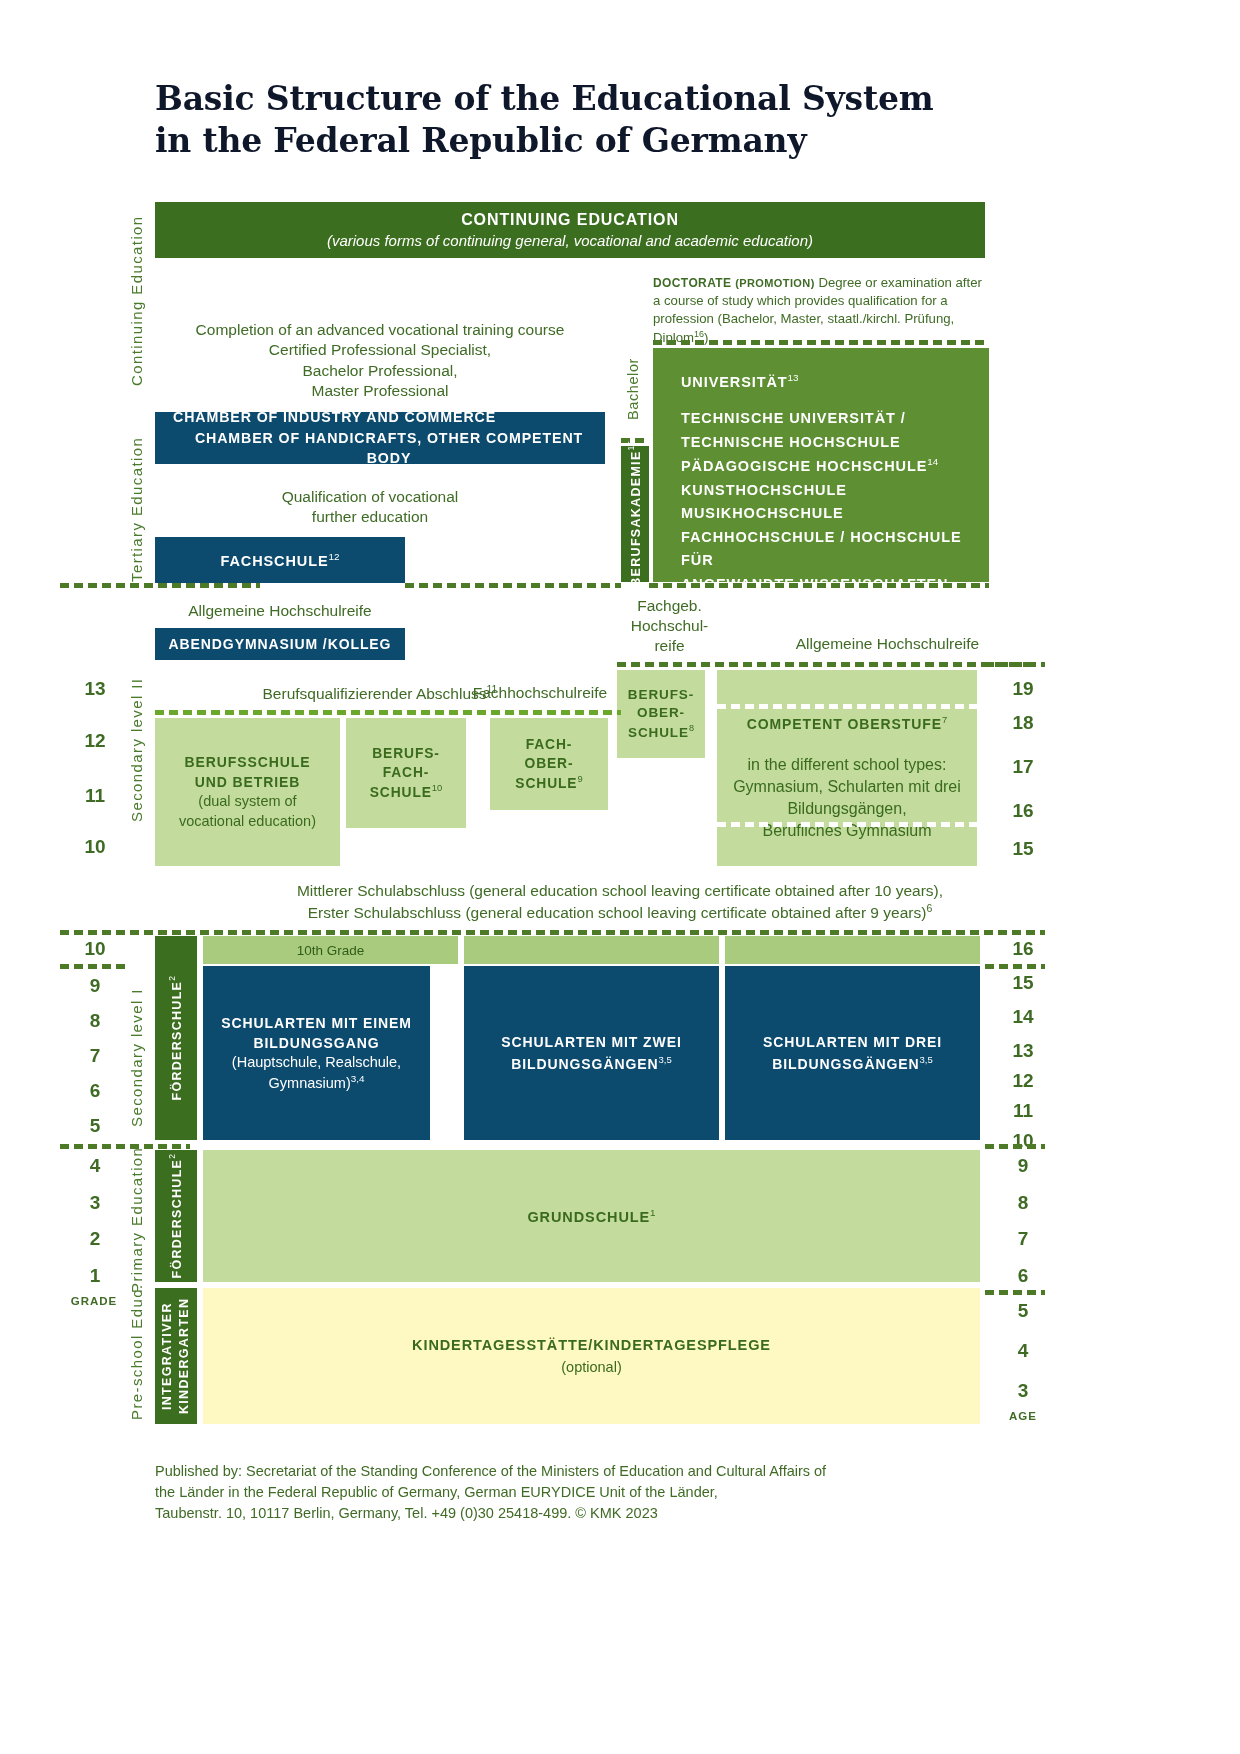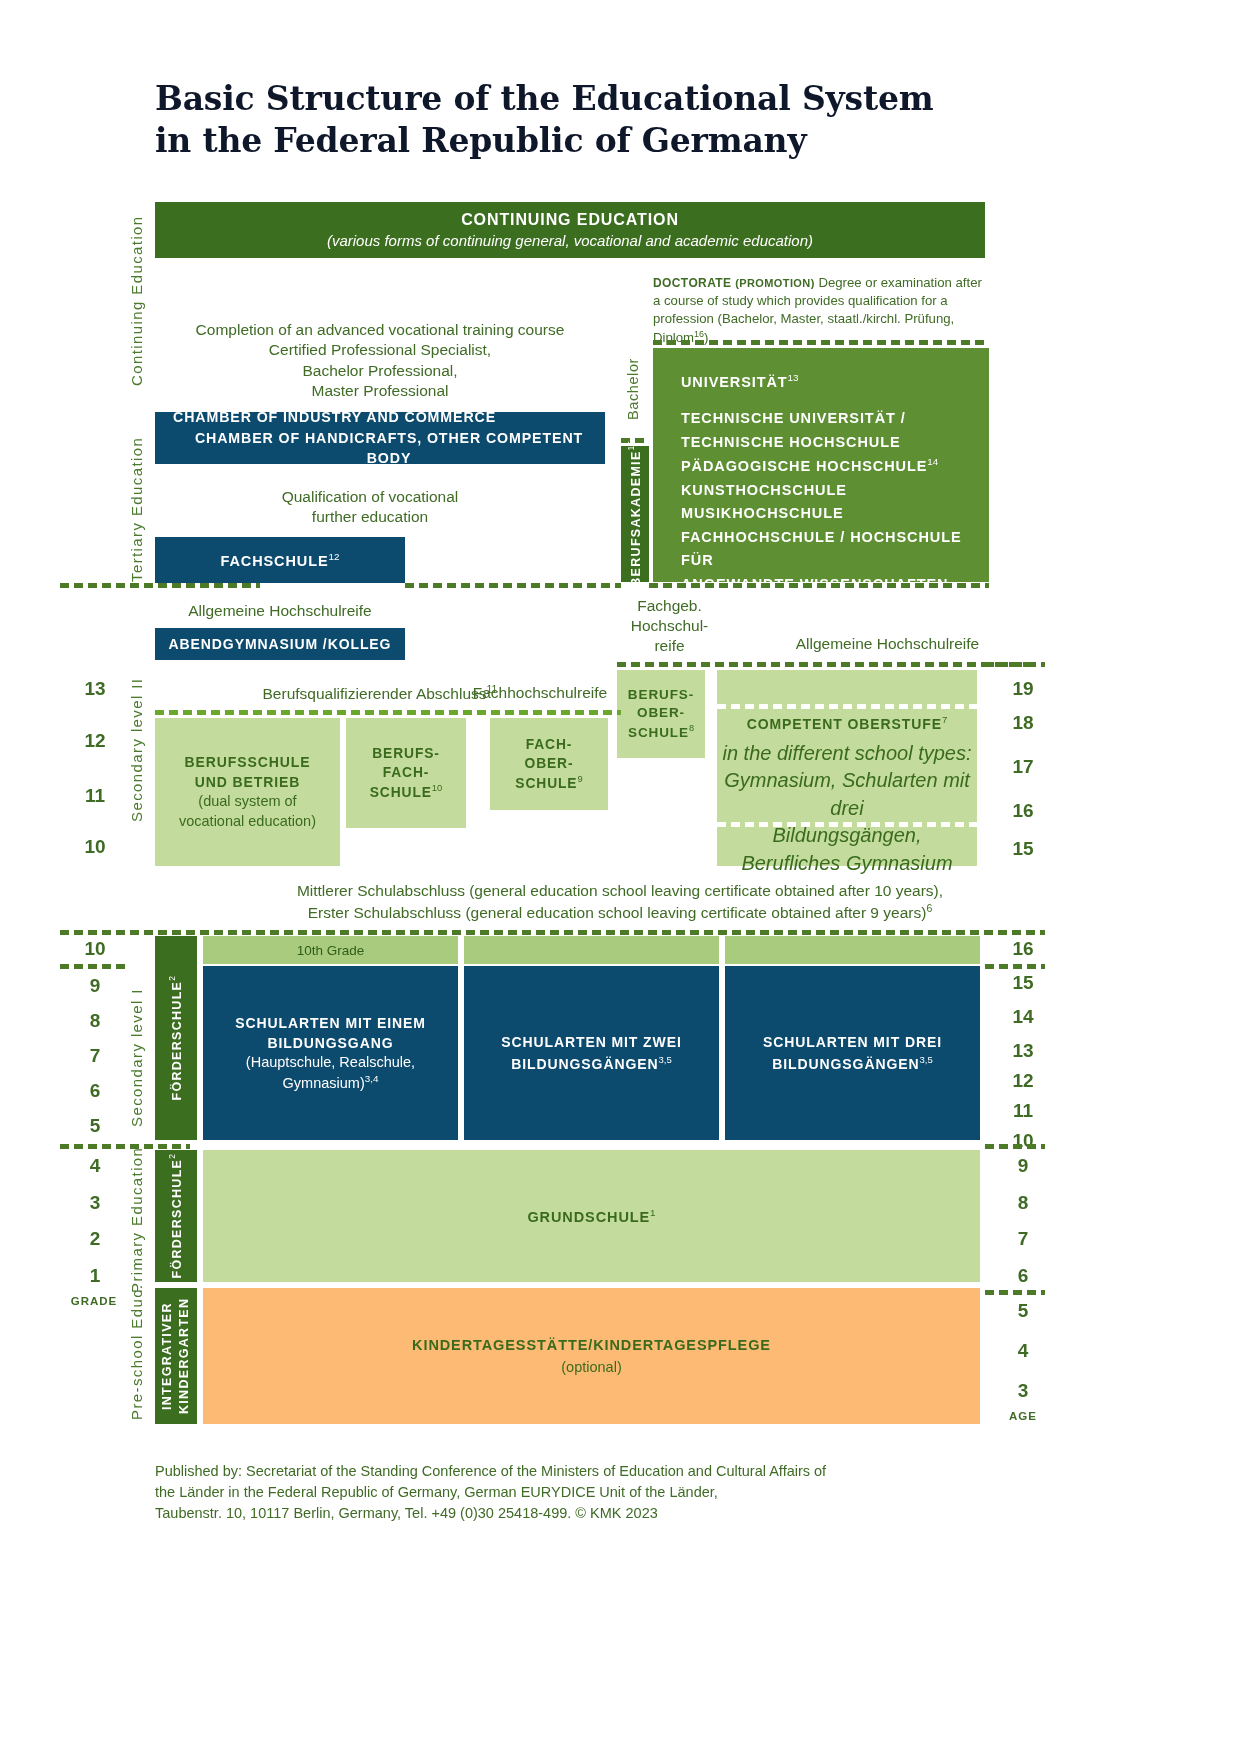--- a/index.html
+++ b/index.html
@@ -28,21 +28,21 @@
   }
 
   .box{position:absolute;box-sizing:border-box;display:flex;
        align-items:center;justify-content:center;text-align:center;}
 
   .dkgreen{background:#3c6e1f;color:#ffffff;}
   .mid    {background:#0c4a6e;color:#ffffff;}
   .midd   {background:#5e8f33;color:#ffffff;}
   .light  {background:#a9cb7e;color:#2f5d18;}
   .pale   {background:#c3dc9e;color:#3a6b1d;}
-  .palest {background:#fdba74;color:#3a6b1d;}
+  .palest {background:#fef9c3;color:#3a6b1d;}
 
   .cap{font-weight:bold;letter-spacing:.9px;}
   .sup{font-size:.68em;vertical-align:super;font-weight:normal;letter-spacing:0;}
 
   
   .txt{position:absolute;text-align:center;font-size:15.5px;line-height:1.32;color:#3f6b25;}
 
   
   .dots{position:absolute;height:5px;
         background-image:repeating-linear-gradient(to right,#4c7a26 0 9px,transparent 9px 14px);}
@@ -168,21 +168,21 @@
       <div>BERUFS-</div>
       <div>OBER-</div>
       <div><span>SCHULE</span><span class="sup">8</span></div>
     </div>
   </div>
 
   <div class="box pale" style="left:717px;top:670px;width:260px;height:196px;flex-direction:column;justify-content:flex-start;padding-top:44px;">
     <div class="cap" style="font-size:14px;">
       <span>COMPETENT OBERSTUFE</span><span class="sup">7</span>
     </div>
-    <div style="font-size:20px;line-height:1.38;margin-top:8px;font-style:italic;">
+    <div style="font-size:16px;line-height:1.38;margin-top:22px;">
       <div>in the different school types:</div>
       <div>Gymnasium, Schularten mit drei</div>
       <div>Bildungsgängen,</div>
       <div>Berufliches Gymnasium</div>
     </div>
   </div>
   <div class="dots-wh" style="left:717px;top:704px;width:260px;"></div>
   <div class="dots-wh" style="left:717px;top:822px;width:260px;"></div>
 
   <div class="txt" style="left:155px;top:683px;width:450px;">
@@ -240,21 +240,21 @@
 
   <div class="box dkgreen" style="left:155px;top:936px;width:42px;height:204px;">
     <div class="vcap">
       <span>FÖRDERSCHULE</span><span class="sup">2</span>
     </div>
   </div>
 
   <div class="box light" style="left:203px;top:936px;width:255px;height:28px;">
     <div style="font-size:13.5px;">10th Grade</div>
   </div>
-  <div class="box mid stack" style="left:203px;top:966px;width:255px;height:174px;">
+  <div class="box mid stack" style="left:203px;top:966px;width:227px;height:174px;">
     <div class="cap" style="font-size:14px;line-height:1.45;">
       <div>SCHULARTEN MIT EINEM</div>
       <div>BILDUNGSGANG</div>
     </div>
     <div style="font-size:14.5px;line-height:1.32;">
       <div>(Hauptschule, Realschule,</div>
       <div><span>Gymnasium)</span><span class="sup">3,4</span></div>
     </div>
   </div>
 

